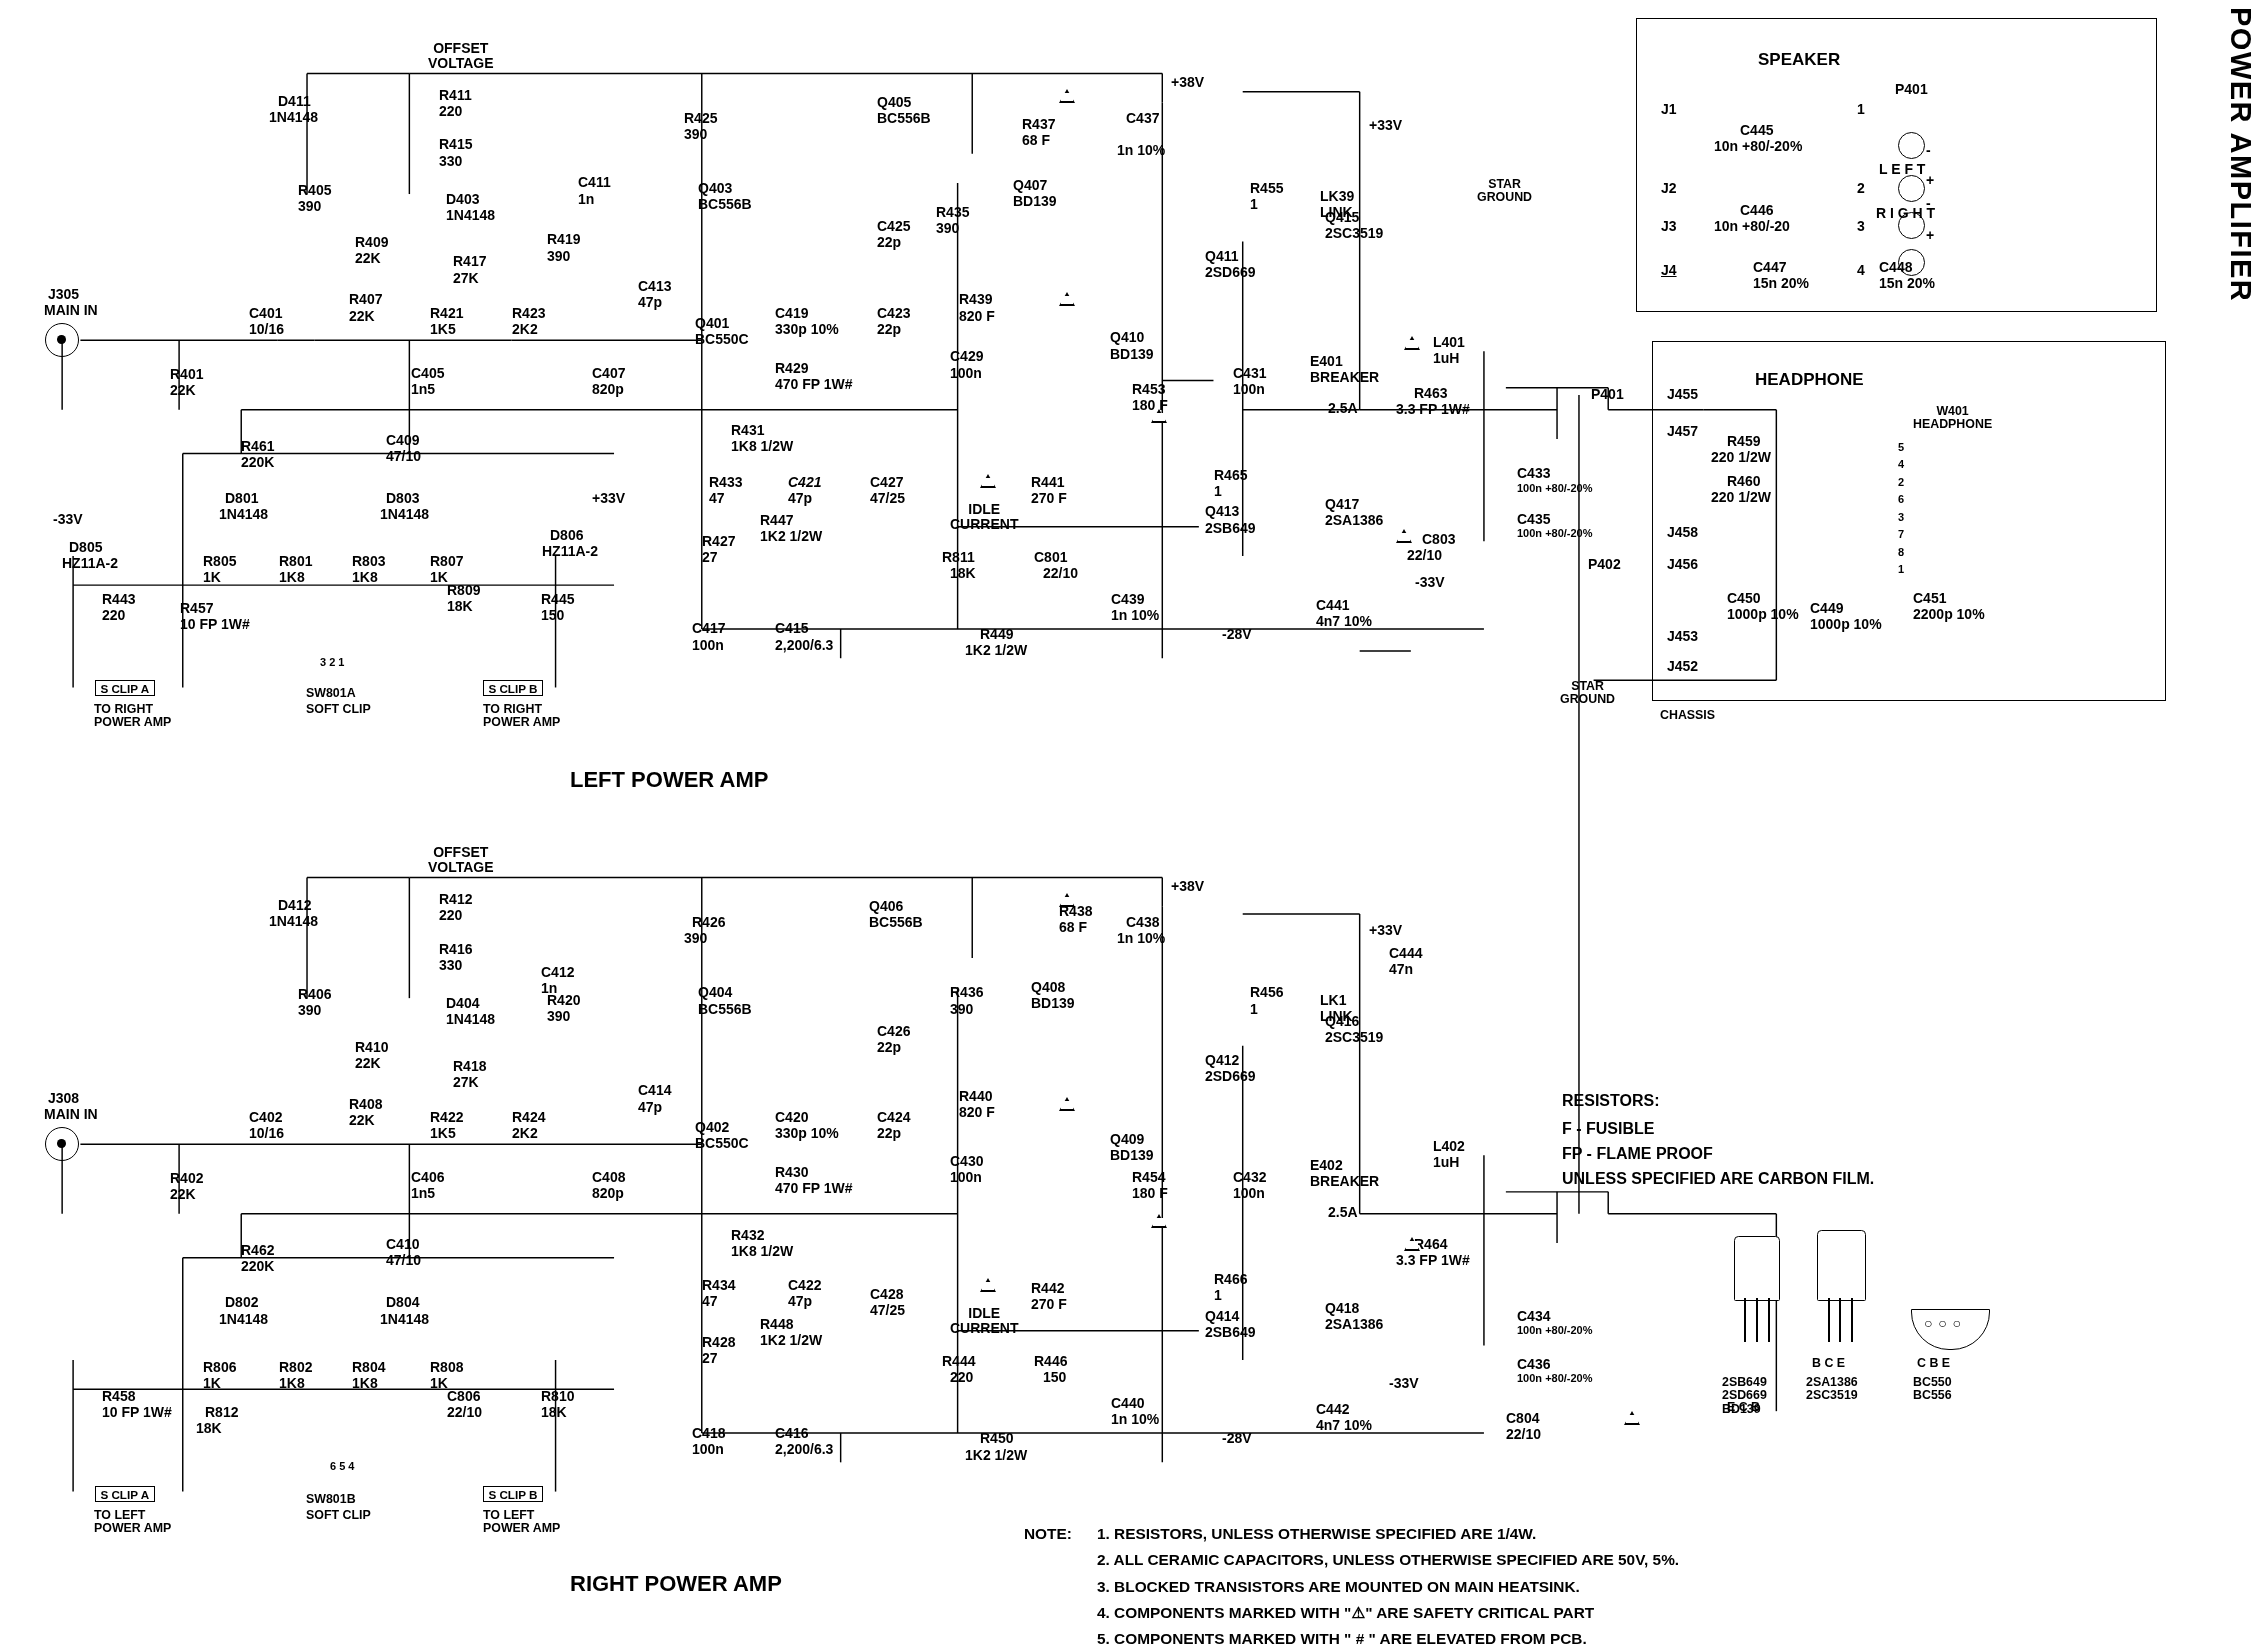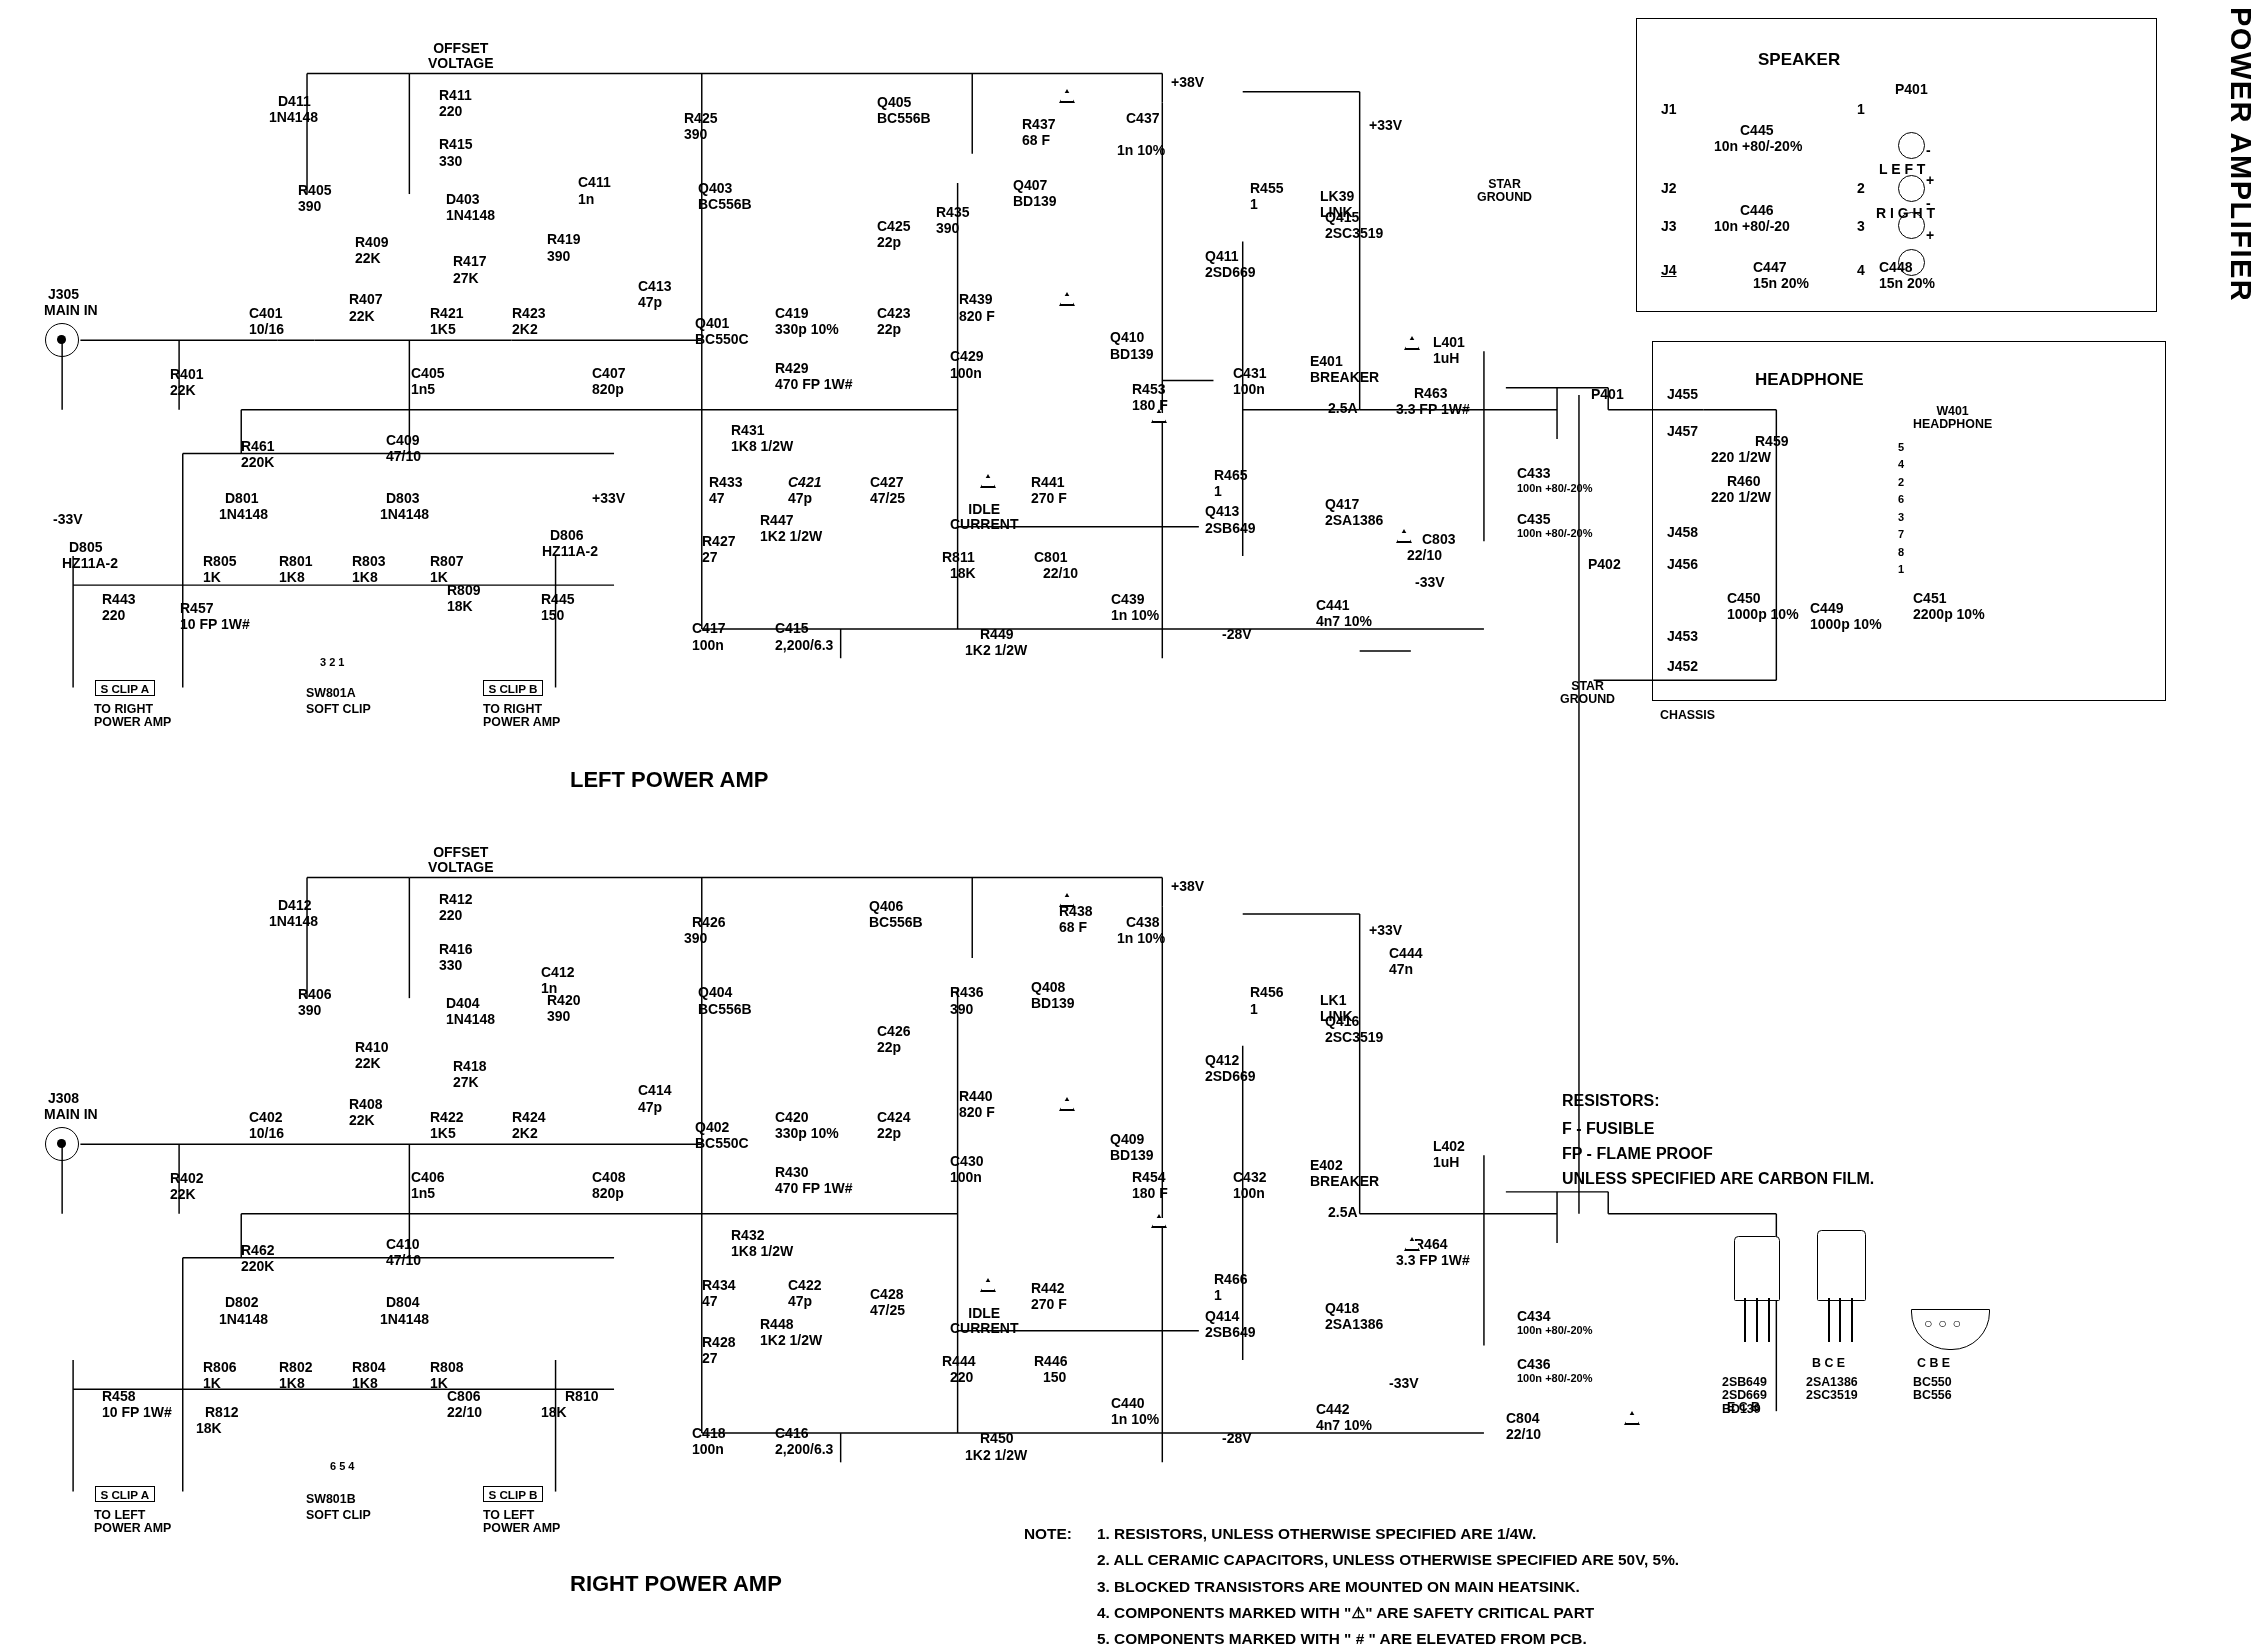--- a/index.html
+++ b/index.html
@@ -461,21 +461,21 @@
   <div class="lbl" style="left:203px;top:1360px;">R806</div>
   <div class="lbl" style="left:203px;top:1376px;">1K</div>
   <div class="lbl" style="left:279px;top:1360px;">R802</div>
   <div class="lbl" style="left:279px;top:1376px;">1K8</div>
   <div class="lbl" style="left:352px;top:1360px;">R804</div>
   <div class="lbl" style="left:352px;top:1376px;">1K8</div>
   <div class="lbl" style="left:430px;top:1360px;">R808</div>
   <div class="lbl" style="left:430px;top:1376px;">1K</div>
   <div class="lbl" style="left:102px;top:1389px;">R458</div>
   <div class="lbl" style="left:102px;top:1405px;">10 FP 1W#</div>
-  <div class="lbl" style="left:541px;top:1389px;margin-left:24px;">R810</div>
+  <div class="lbl" style="left:541px;top:1389px;">R810</div>
   <div class="lbl" style="left:541px;top:1405px;">18K</div>
   <div class="lbl" style="left:205px;top:1405px;">R812</div>
   <div class="lbl" style="left:196px;top:1421px;">18K</div>
   <div class="lbl" style="left:447px;top:1389px;">C806</div>
   <div class="lbl" style="left:447px;top:1405px;">22/10</div>
 
   <div class="lbl" style="left:702px;top:1335px;">R428</div>
   <div class="lbl" style="left:702px;top:1351px;">27</div>
   <div class="lbl" style="left:760px;top:1317px;">R448</div>
   <div class="lbl" style="left:760px;top:1333px;">1K2 1/2W</div>
@@ -578,21 +578,21 @@
   <div class="lbl sm ctr" style="left:1913px;top:405px;">W401
 HEADPHONE</div>
   <div class="lbl" style="left:1591px;top:387px;">P401</div>
   <div class="lbl" style="left:1667px;top:387px;">J455</div>
   <div class="lbl" style="left:1667px;top:424px;">J457</div>
   <div class="lbl" style="left:1667px;top:525px;">J458</div>
   <div class="lbl" style="left:1667px;top:557px;">J456</div>
   <div class="lbl" style="left:1588px;top:557px;">P402</div>
   <div class="lbl" style="left:1667px;top:629px;">J453</div>
   <div class="lbl" style="left:1667px;top:659px;">J452</div>
-  <div class="lbl" style="left:1727px;top:434px;margin-left:28px;">R459</div>
+  <div class="lbl" style="left:1727px;top:434px;">R459</div>
   <div class="lbl" style="left:1711px;top:450px;">220 1/2W</div>
   <div class="lbl" style="left:1727px;top:474px;">R460</div>
   <div class="lbl" style="left:1711px;top:490px;">220 1/2W</div>
   <div class="lbl xs" style="left:1898px;top:442px;">5</div>
   <div class="lbl xs" style="left:1898px;top:459px;">4</div>
   <div class="lbl xs" style="left:1898px;top:477px;">2</div>
   <div class="lbl xs" style="left:1898px;top:494px;">6</div>
   <div class="lbl xs" style="left:1898px;top:512px;">3</div>
   <div class="lbl xs" style="left:1898px;top:529px;">7</div>
   <div class="lbl xs" style="left:1898px;top:547px;">8</div>

